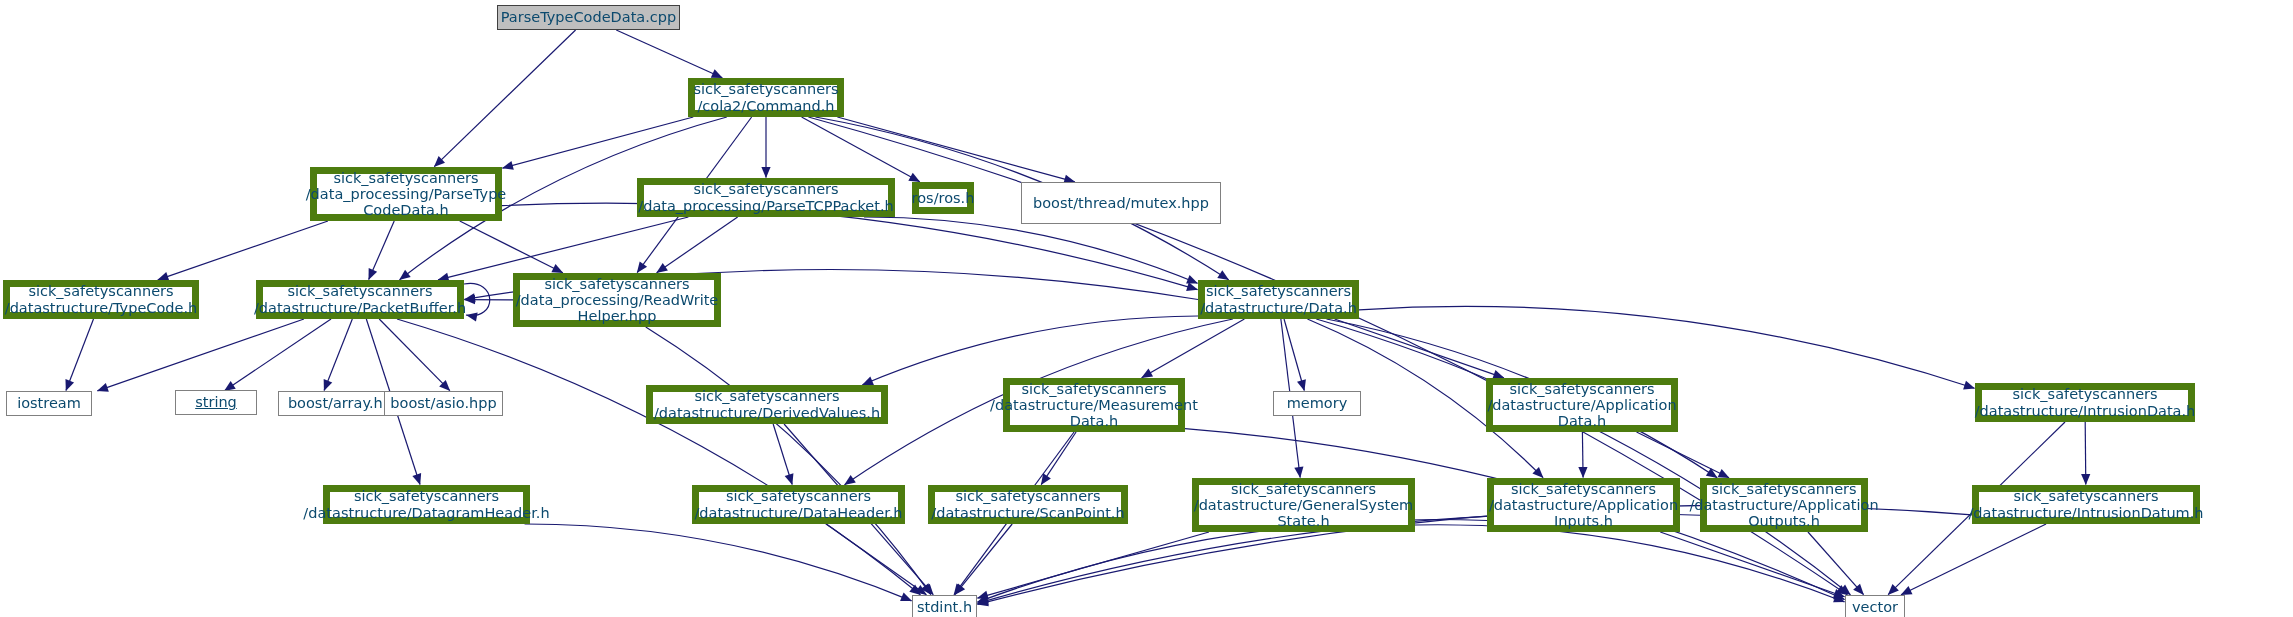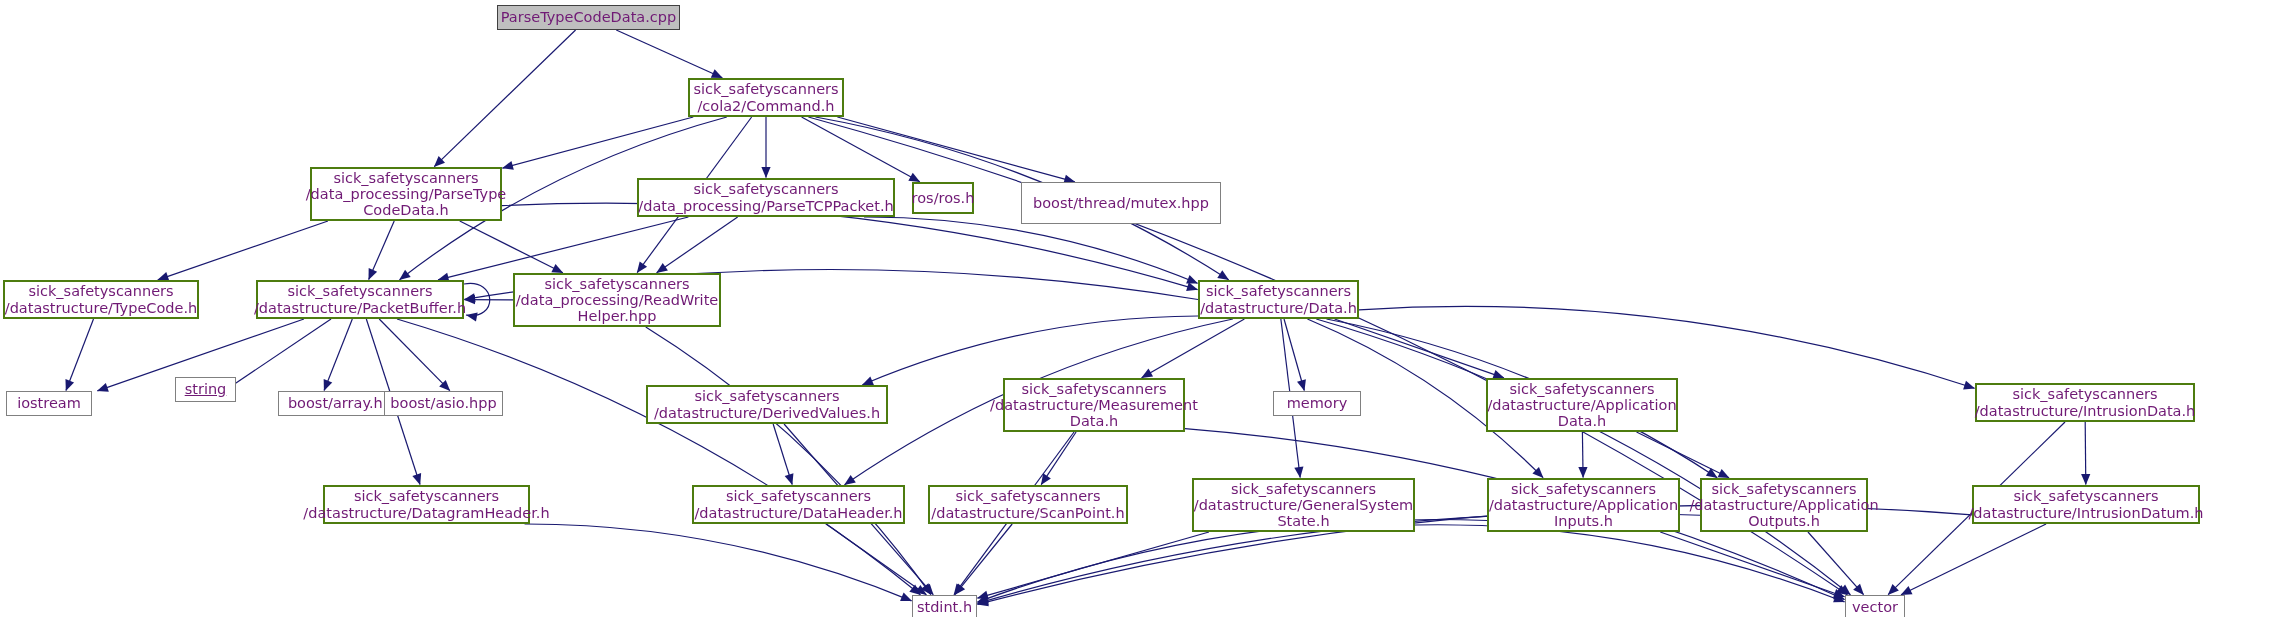--- a/index.html
+++ b/index.html
@@ -25,28 +25,28 @@
   }
   .node {
     position: absolute;
     box-sizing: border-box;
     display: flex;
     align-items: center;
     justify-content: center;
     text-align: center;
     line-height: 1.12;
     font-size: 14.5px;
-    color: #701a75;
+    color: #0c4a6e;
     white-space: pre;
     background: #ffffff;
     border: 1px solid #808080;
     z-index: 5;
   }
   .node.strong {
-    border: 2px solid #4d7c0f;
+    border: 7px solid #4d7c0f;
   }
   .node.root {
     background: #bfbfbf;
     border: 1px solid #404040;
   }
 </style>
 </head>
 <body>
 
 <div id="canvas">
@@ -182,21 +182,21 @@
       <div class="node strong" style="left: 3px; top: 280px; width: 196px; height: 39px;">sick_safetyscanners
 /datastructure/TypeCode.h</div>
       <div class="node strong" style="left: 256px; top: 280px; width: 208px; height: 39px;">sick_safetyscanners
 /datastructure/PacketBuffer.h</div>
       <div class="node strong" style="left: 513px; top: 273px; width: 208px; height: 54px;">sick_safetyscanners
 /data_processing/ReadWrite
 Helper.hpp</div>
       <div class="node strong" style="left: 1198px; top: 280px; width: 161px; height: 39px;">sick_safetyscanners
 /datastructure/Data.h</div>
       <div class="node light" style="left: 6px; top: 391px; width: 86px; height: 25px; text-align: right;">iostream</div>
-      <div class="node light" style="left: 175px; top: 377px; width: 61px; height: 25px; text-decoration: underline;">string</div>
+      <div class="node light" style="left: 175px; top: 390px; width: 82px; height: 25px; text-decoration: underline;">string</div>
       <div class="node light" style="left: 258px; top: 391px; width: 133px; height: 25px; margin-left: 20px;">boost/array.hpp</div>
       <div class="node light" style="left: 384px; top: 391px; width: 119px; height: 25px;">boost/asio.hpp</div>
       <div class="node strong" style="left: 646px; top: 385px; width: 242px; height: 39px;">sick_safetyscanners
 /datastructure/DerivedValues.h</div>
       <div class="node strong" style="left: 1003px; top: 378px; width: 182px; height: 54px;">sick_safetyscanners
 /datastructure/Measurement
 Data.h</div>
       <div class="node light" style="left: 1273px; top: 391px; width: 88px; height: 25px;">memory</div>
       <div class="node strong" style="left: 1486px; top: 378px; width: 192px; height: 54px;">sick_safetyscanners
 /datastructure/Application

